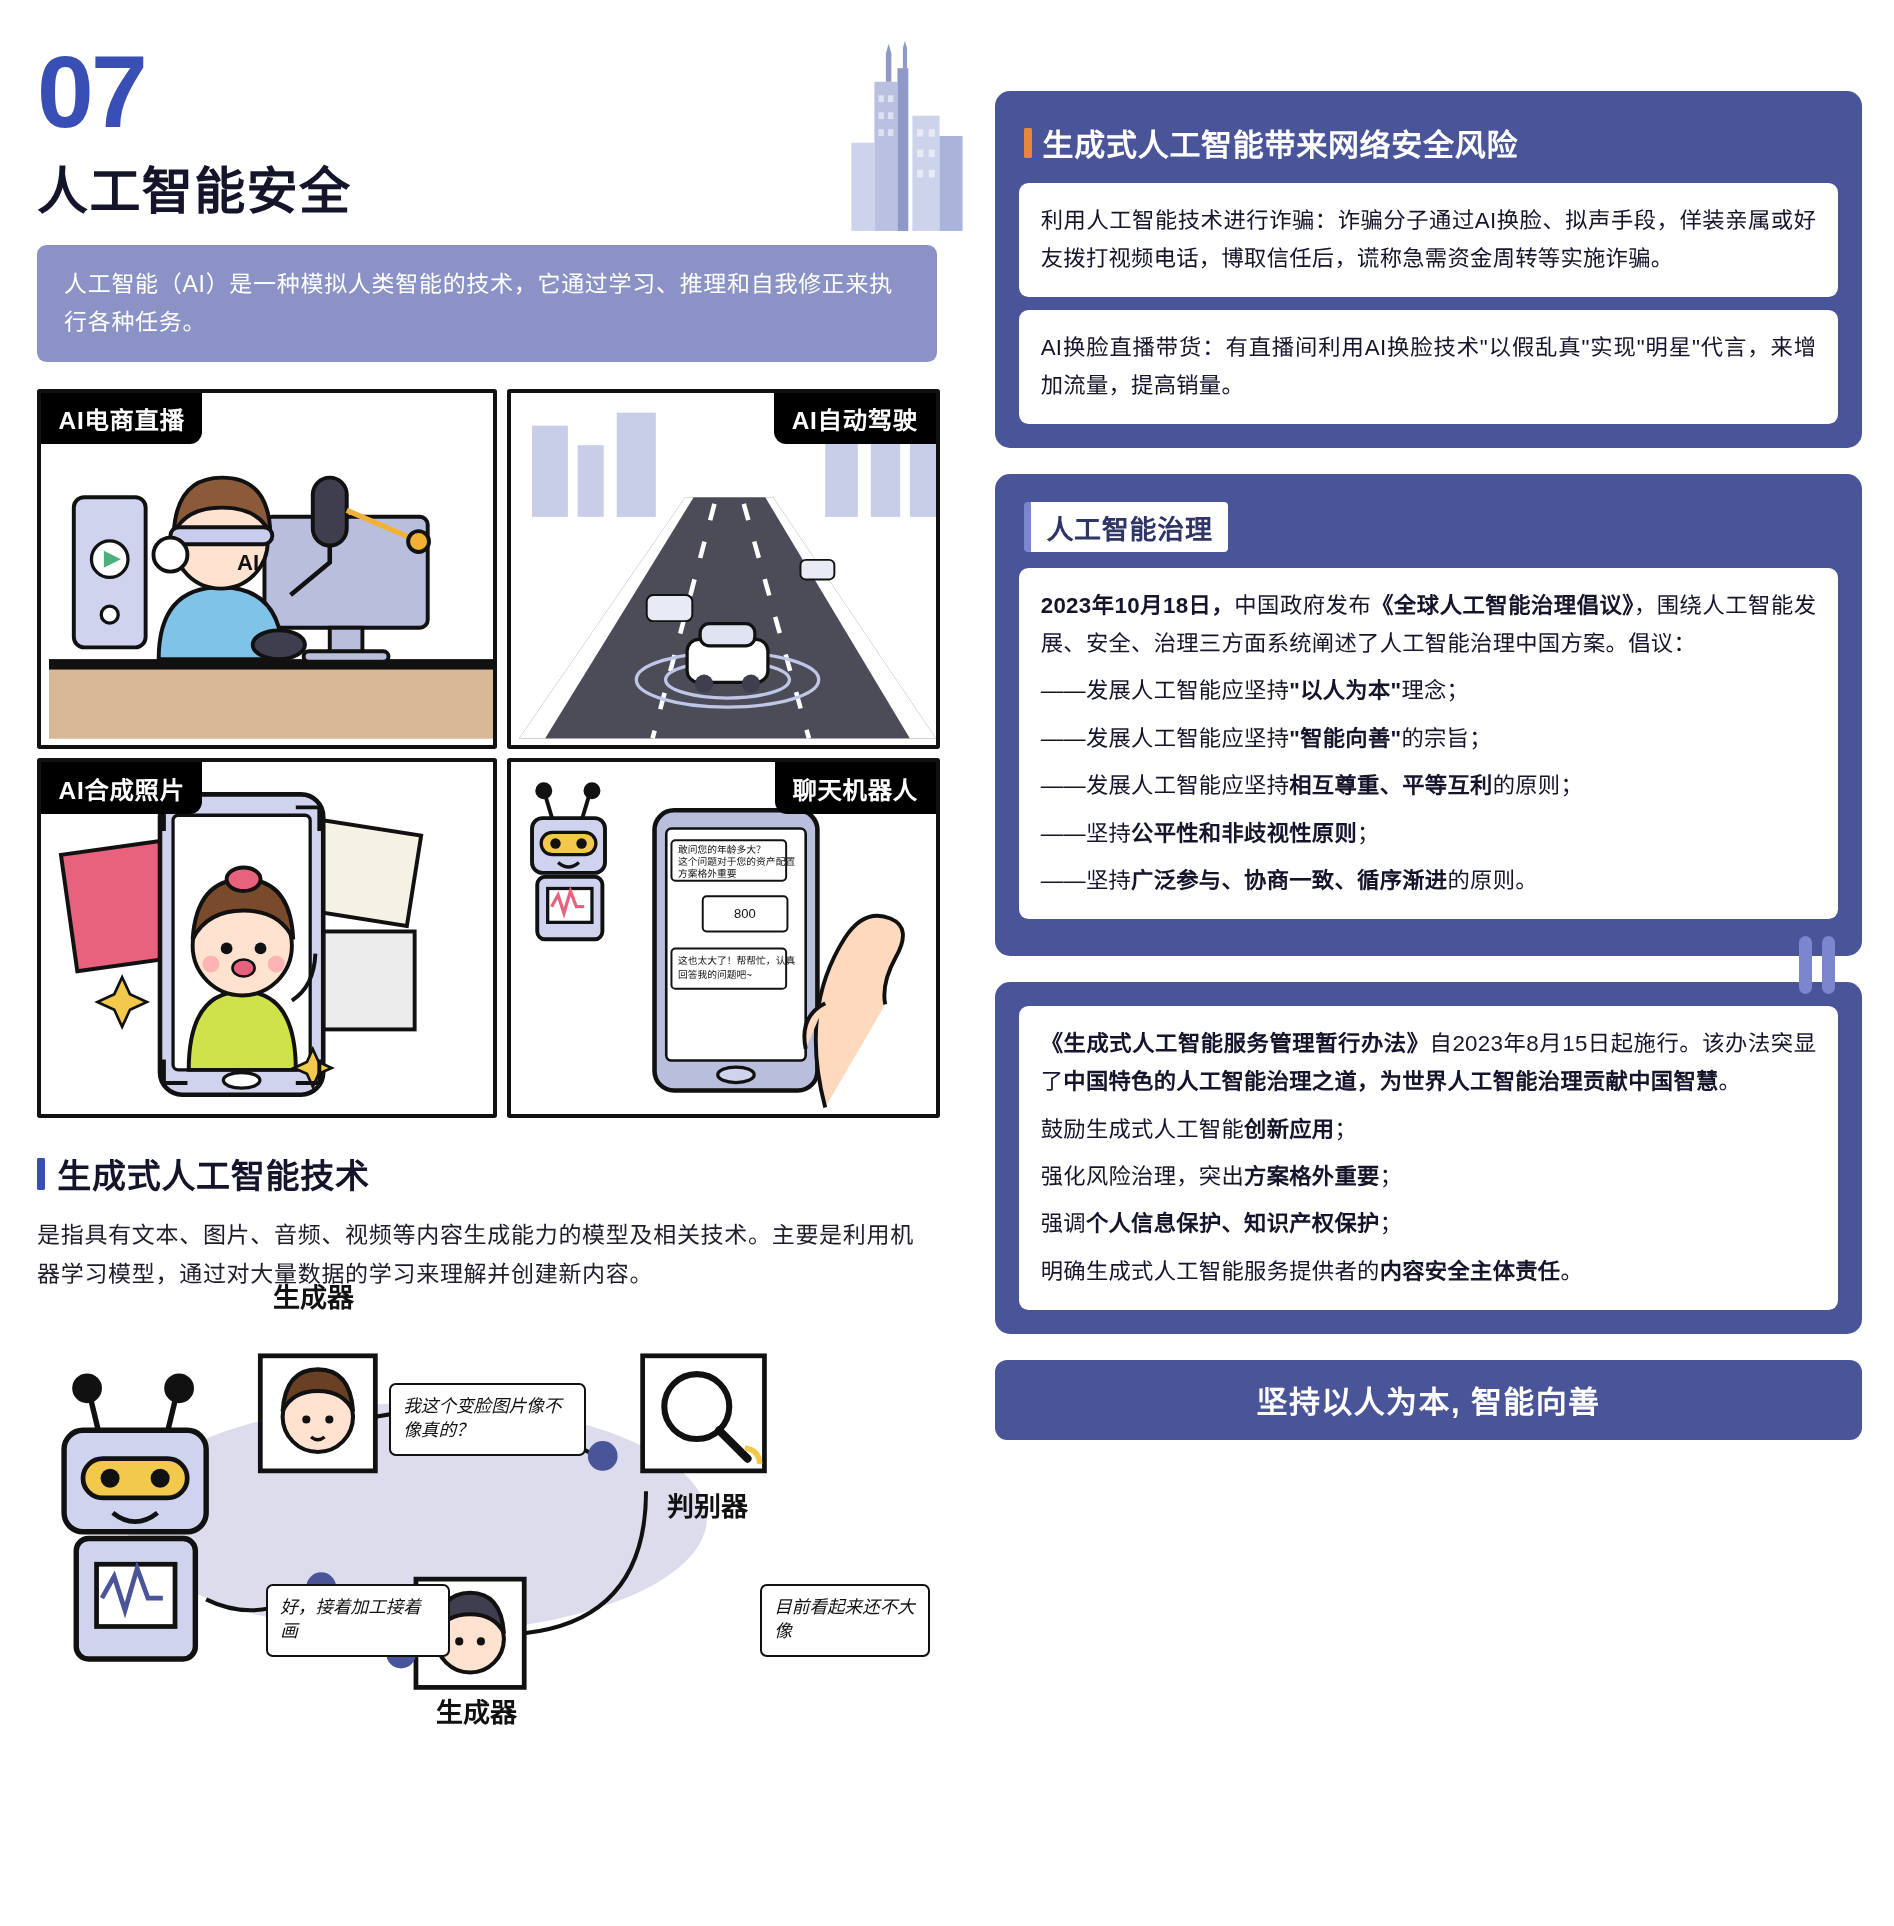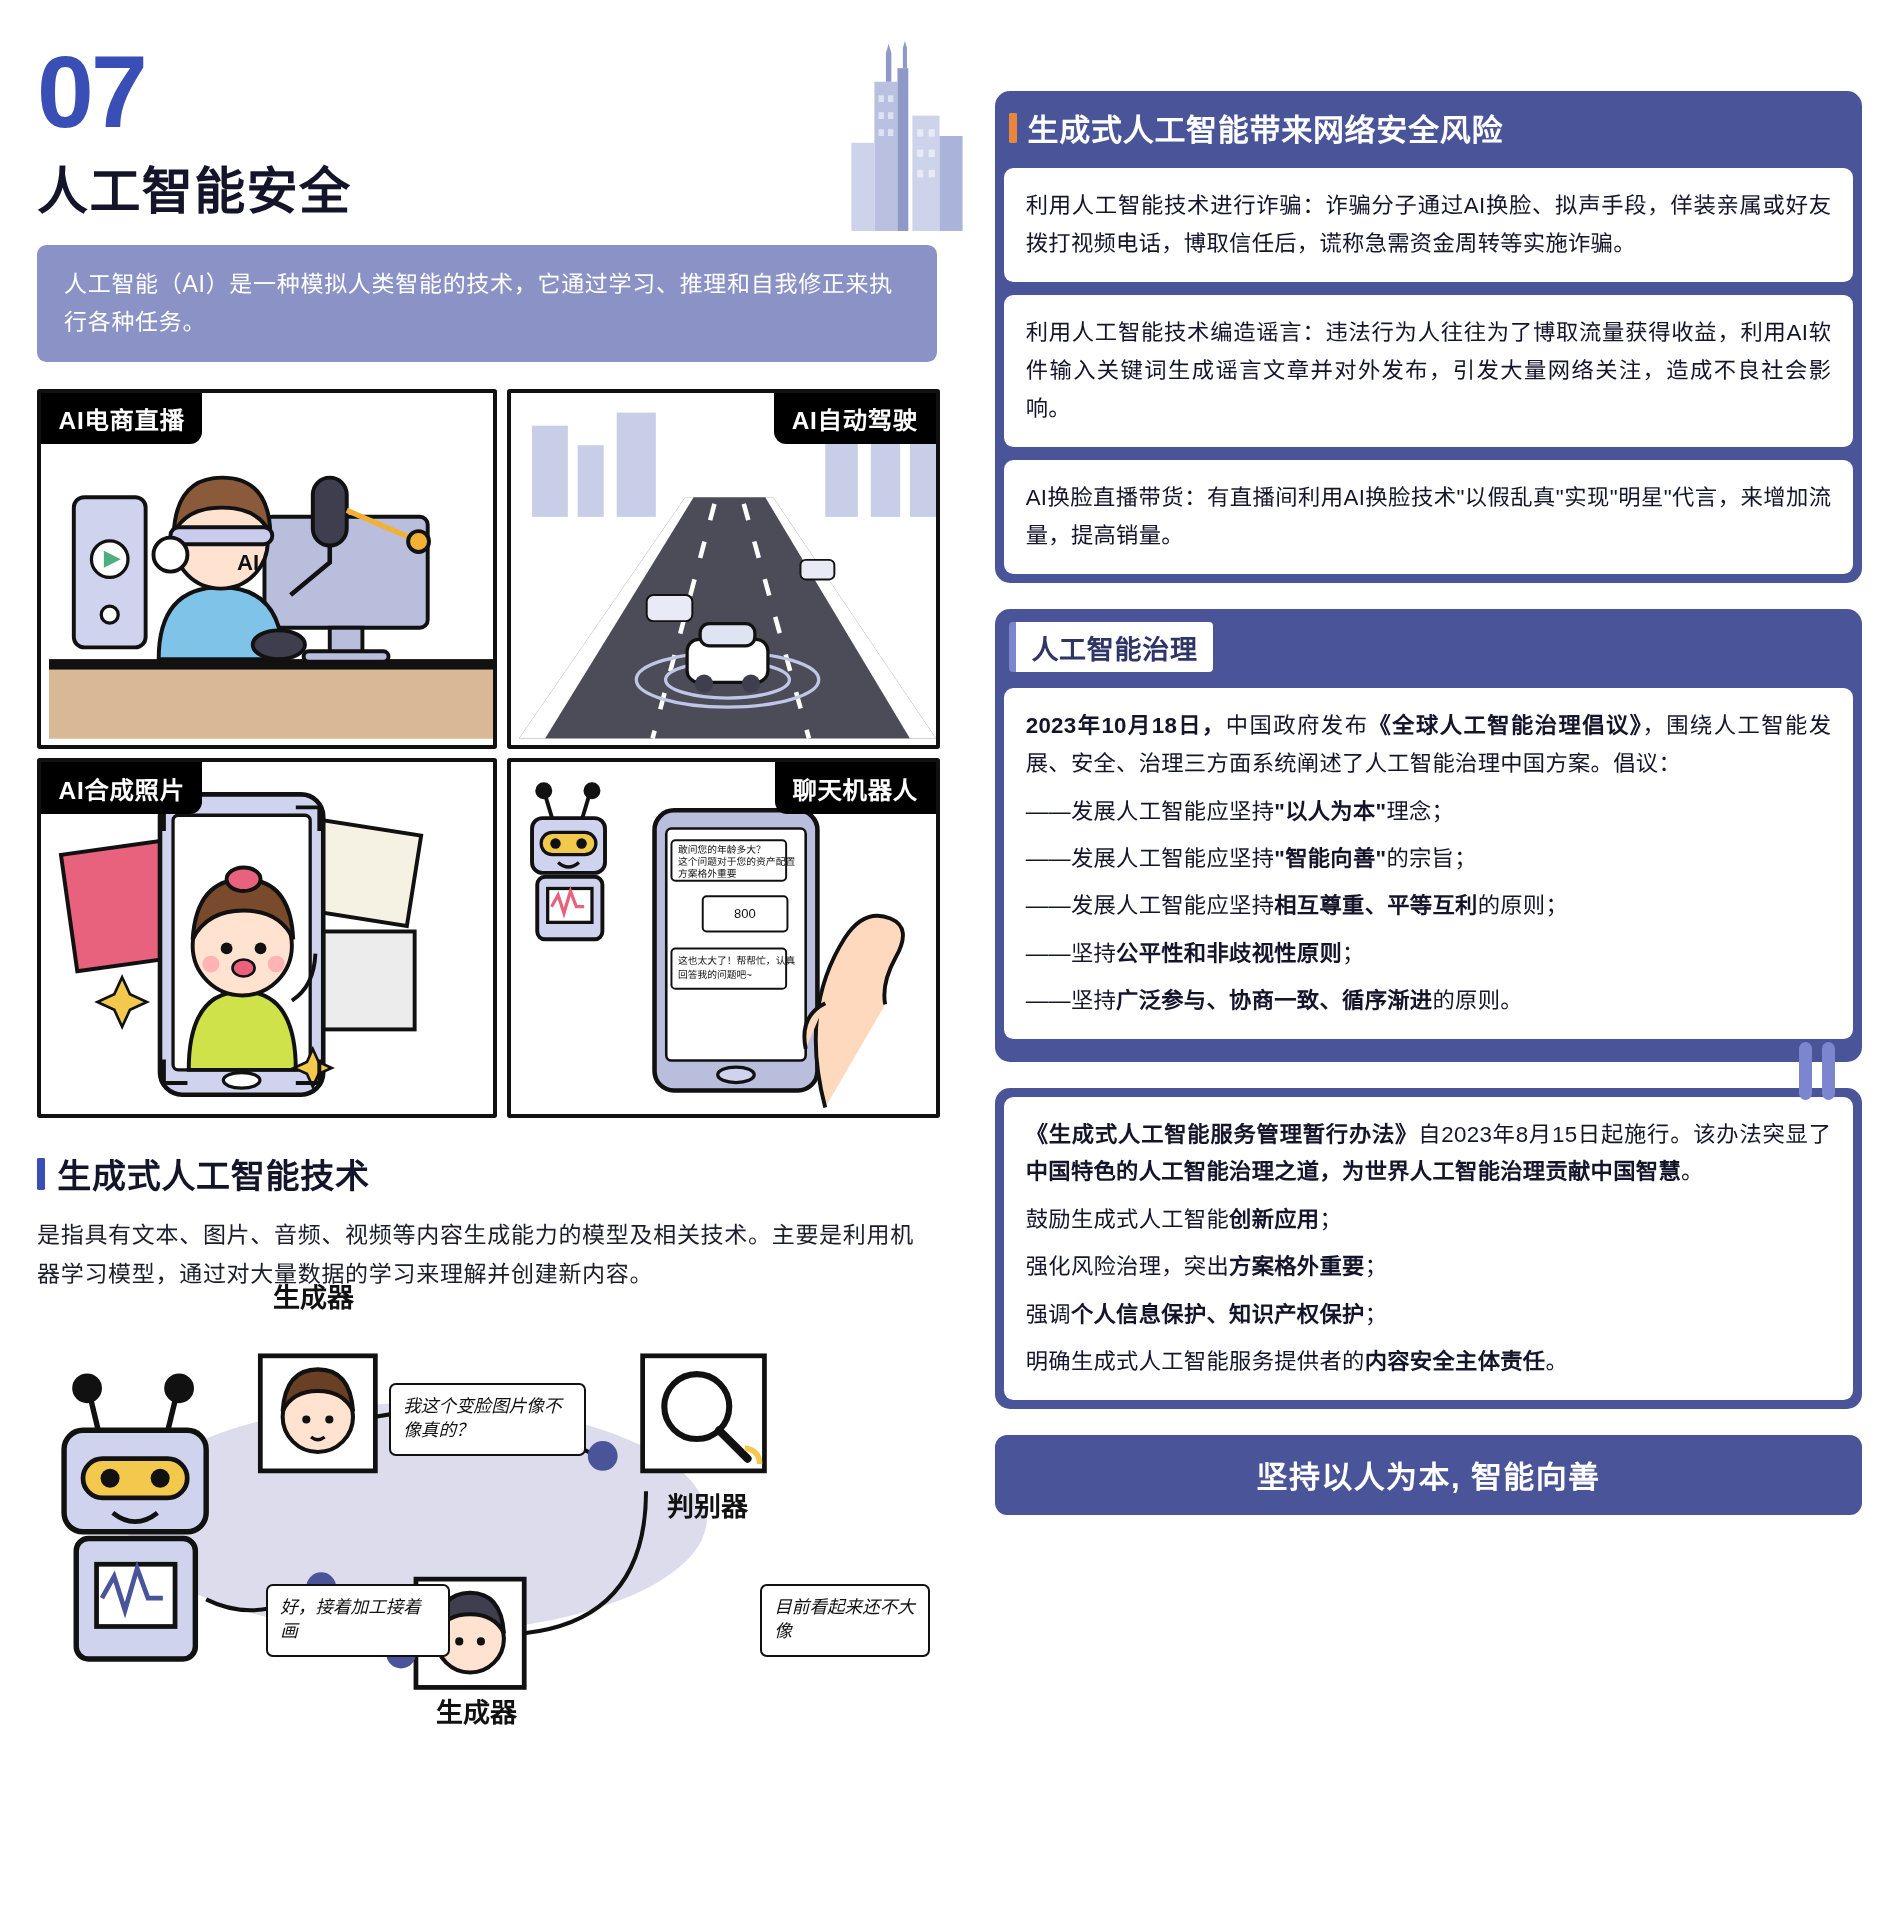--- a/index.html
+++ b/index.html
@@ -54,21 +54,21 @@
   .gan-label{position:absolute;font-size:27px;font-weight:700;color:#111;}
   .bubble{
     position:absolute;background:#fff;border:2.7px solid #111;border-radius:6.8px;
     font-size:17.6px;line-height:1.35;padding:10.8px 12.2px;color:#111;font-style:italic;
   }
 
   
   .right{position:absolute;left:995px;top:91px;width:867px;}
 
   .card{
-    background:#4a5499;border-radius:15px;padding:9px;box-sizing:border-box;margin-bottom:26px;
+    background:#4a5499;border-radius:15px;padding:24px;box-sizing:border-box;margin-bottom:26px;
     position:relative;
   }
   .card-head{display:flex;align-items:center;gap:10.8px;margin:5.4px 0 17.6px 5.4px;}
   .card-head .bar{width:7.4px;height:30px;background:#e8873c;border-radius:1.4px;}
   .card-head .txt{font-size:31px;font-weight:700;color:#ffffff;letter-spacing:0.7px;}
   .chip{
     display:inline-block;background:#ffffff;color:#2f3566;font-size:27px;font-weight:700;
     padding:5.4px 15px;border-radius:4.1px;letter-spacing:0.7px;margin:4.1px 0 16.2px 5.4px;
     border-left:7.4px solid #7b86cf;
   }
@@ -330,21 +330,20 @@
   </div>
 
   <div class="right">
 
     <div class="card">
       <div class="card-head">
         <span class="bar"></span>
         <span class="txt">生成式人工智能带来网络安全风险</span>
       </div>
       <div class="wbox">利用人工智能技术进行诈骗：诈骗分子通过AI换脸、拟声手段，佯装亲属或好友拨打视频电话，博取信任后，谎称急需资金周转等实施诈骗。</div>
-      <div class="wbox">利用人工智能技术编造谣言：违法行为人往往为了博取流量获得收益，利用AI软件输入关键词生成谣言文章并对外发布，引发大量网络关注，造成不良社会影响。</div>
       <div class="wbox">AI换脸直播带货：有直播间利用AI换脸技术"以假乱真"实现"明星"代言，来增加流量，提高销量。</div>
     </div>
 
     <div class="card">
       <div class="chip">人工智能治理</div>
       <div class="wbox">
         <p>
           <span class="b">2023年10月18日，</span><span>中国政府发布</span><span class="b">《全球人工智能治理倡议》</span><span>，围绕人工智能发展、安全、治理三方面系统阐述了人工智能治理中国方案。倡议：</span>
         </p>
         <p>

